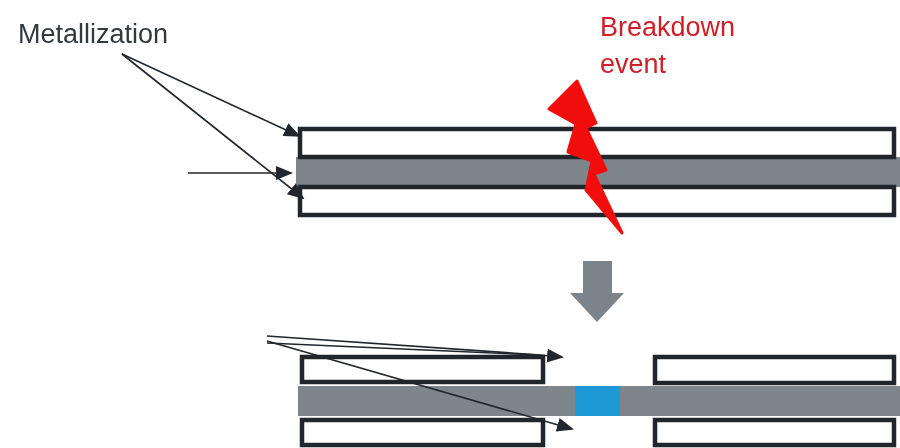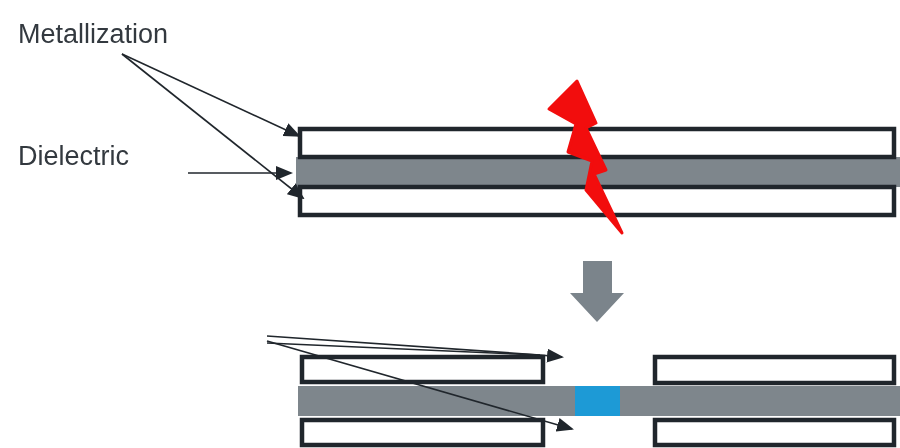--- a/index.html
+++ b/index.html
@@ -58,15 +58,15 @@
     <rect x="302" y="420" width="241" height="25" fill="#ffffff" stroke="#20262c" stroke-width="4.5"></rect>
     <rect x="655" y="420" width="239" height="25" fill="#ffffff" stroke="#20262c" stroke-width="4.5"></rect>
 
     <line x1="267" y1="336" x2="540" y2="355" stroke="#20262c" stroke-width="1.6"></line>
     <line x1="267" y1="343" x2="540" y2="355" stroke="#20262c" stroke-width="1.6"></line>
     <line x1="540" y1="355" x2="562" y2="357" stroke="#20262c" stroke-width="1.6" marker-end="url(#ah)"></line>
     <line x1="267" y1="341" x2="572" y2="429" stroke="#20262c" stroke-width="1.6" marker-end="url(#ah)"></line>
   </svg>
 
   <div class="lbl lbl-metallization">Metallization</div>
-  <div class="lbl lbl-dielectric">Dielectric</div>
+  <div class="lbl lbl-breakdown">Breakdown event</div>
 
 </div>
 
 </body></html>

